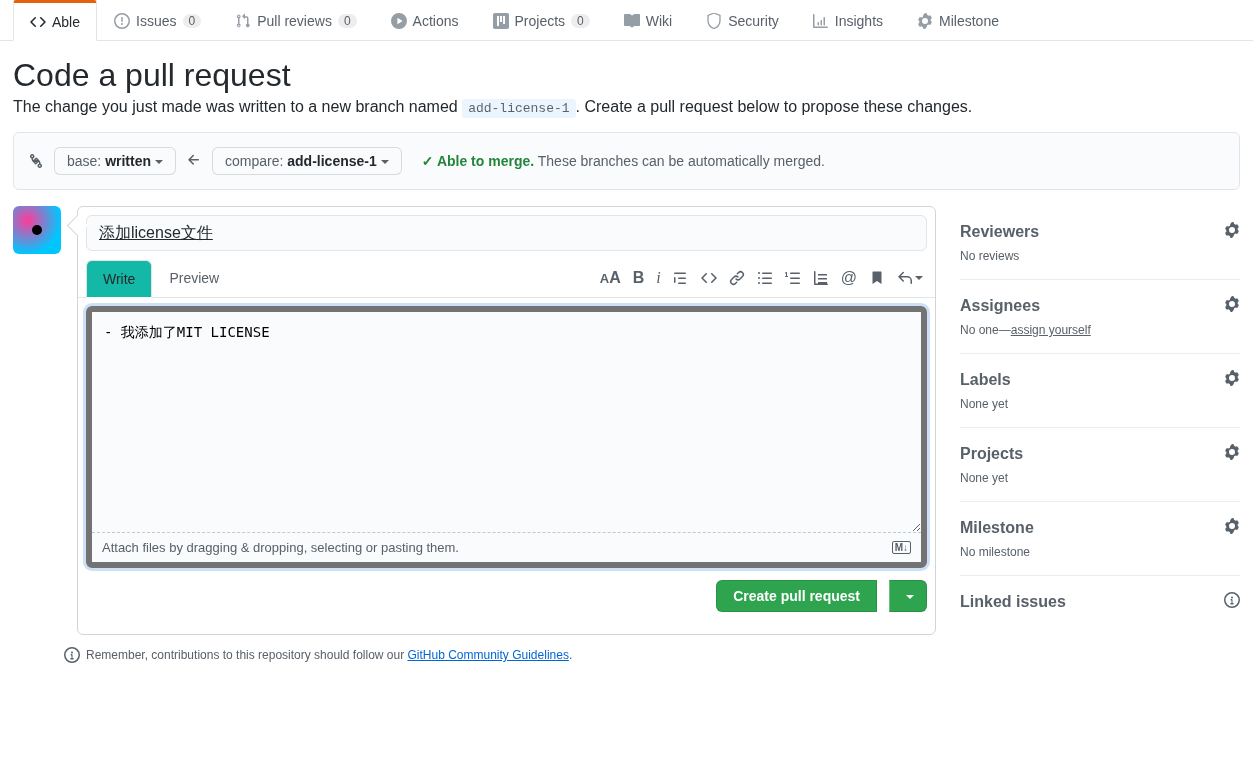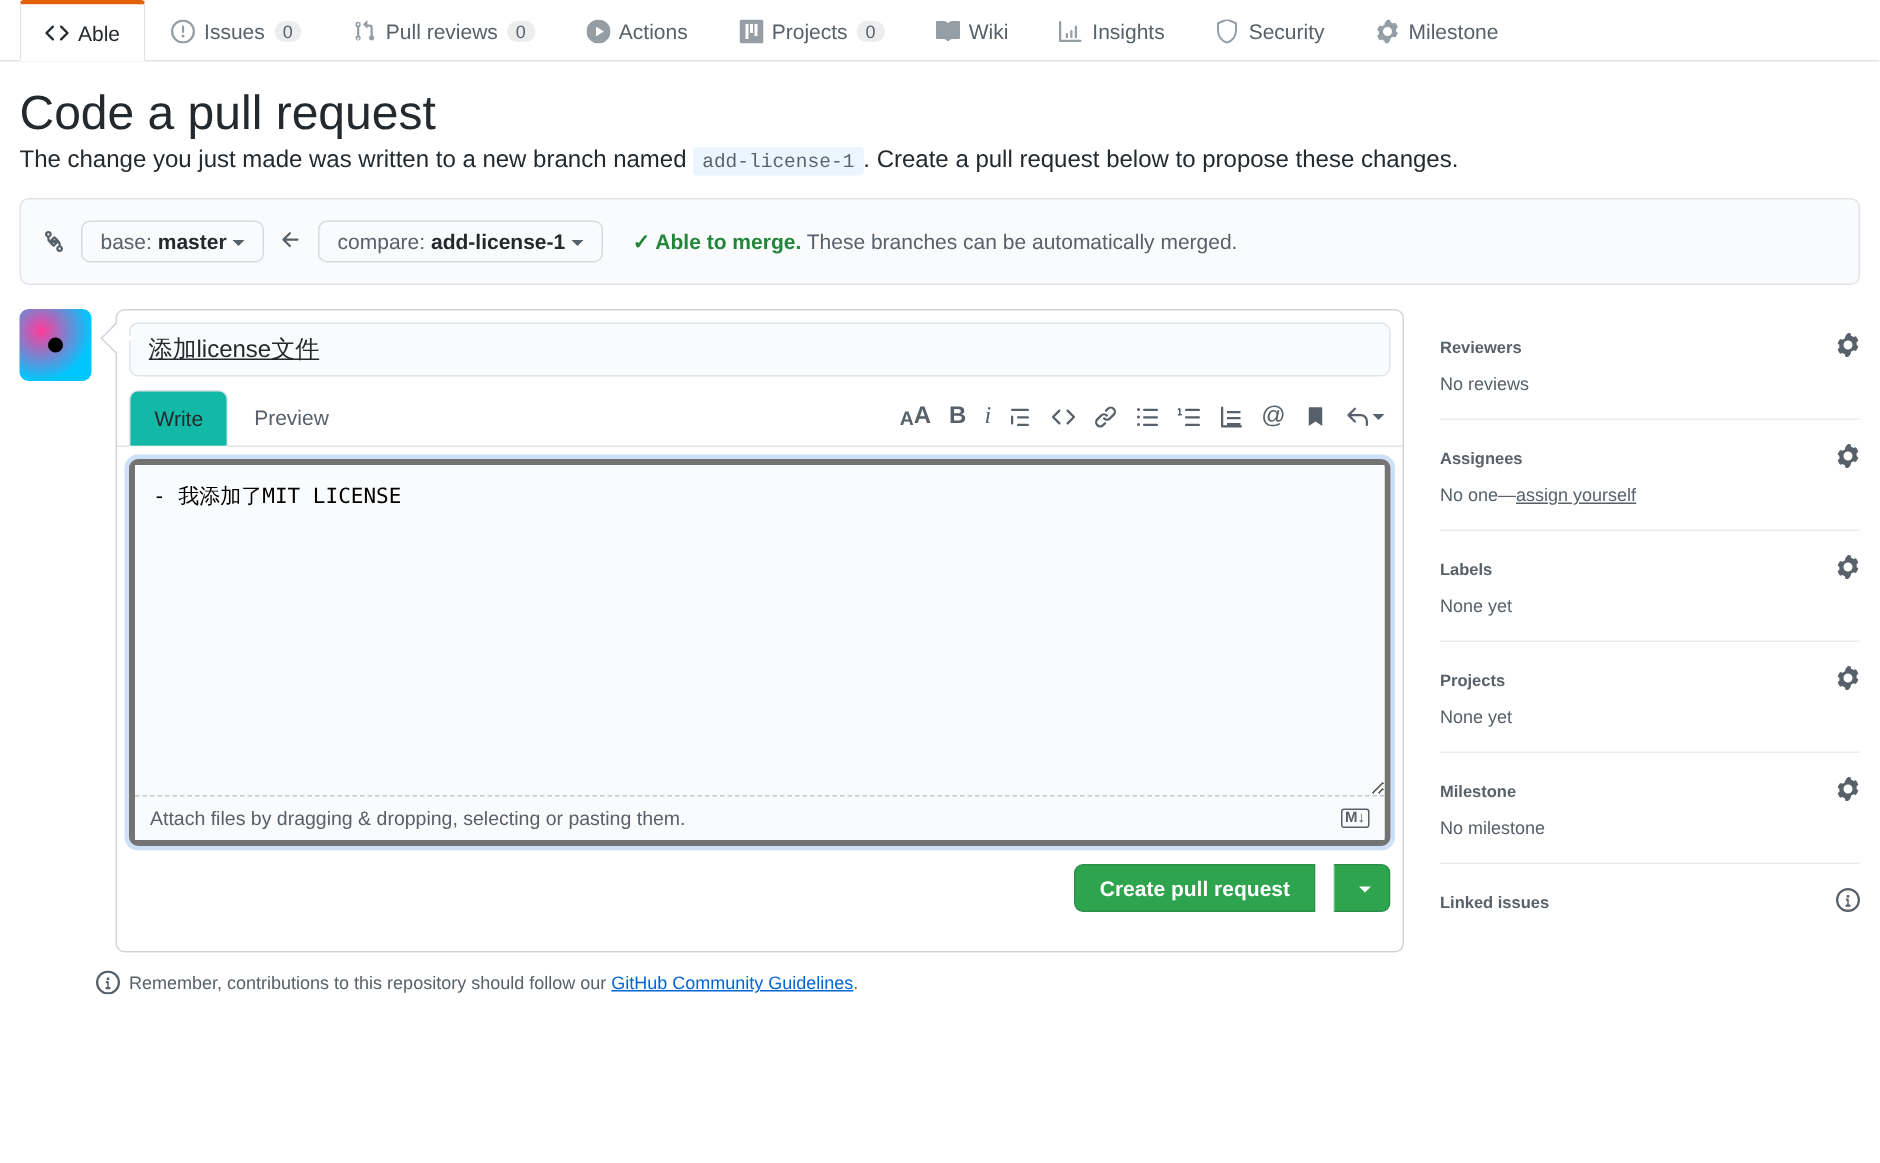--- a/index.html
+++ b/index.html
@@ -37,36 +37,36 @@
 .form-box { flex: 1; border: 1px solid #d1d5da; border-radius: 6px; padding: 8px; position: relative; }
 .form-box::before { content: ""; position: absolute; left: -8px; top: 11px; width: 14px; height: 14px; background: #fff; border-left: 1px solid #d1d5da; border-bottom: 1px solid #d1d5da; transform: rotate(45deg); }
 .title-input { width: 100%; padding: 8px 12px; font-size: 16px; border: 1px solid #e1e4e8; border-radius: 6px; background: #fafbfc; color: #24292e; text-decoration: underline; }
 .editor-tabs { display: flex; align-items: center; margin: 8px -8px 0; padding: 0 8px; border-bottom: 1px solid #e1e4e8; }
 .etab { padding: 10px 16px; border: 1px solid transparent; color: #586069; cursor: pointer; font-size: 14px; }
 .etab.selected { border: 1px solid #e1e4e8; border-bottom-color: #fff; border-radius: 6px 6px 0 0; margin-bottom: -1px; background: #14b8a6; color: #24292e; }
 .toolbar { margin-left: auto; display: flex; gap: 12px; color: #586069; padding-right: 4px; }
 .toolbar .grp { display: flex; gap: 12px; }
 .toolbar .tbtn { cursor: pointer; display: flex; align-items: center; }
 .toolbar svg { fill: #586069; }
-.body-wrap { margin: 8px 0 0; border: 4px solid #737373; border-radius: 6px; box-shadow: 0 0 0 3px rgba(3,102,214,0.2); }
+.body-wrap { margin: 8px 0 0; border: 6px solid #737373; border-radius: 6px; box-shadow: 0 0 0 3px rgba(3,102,214,0.2); }
 .body-textarea { width: 100%; min-height: 220px; padding: 12px; font-size: 14px; border: none; outline: none; resize: vertical; display: block; background: #fafbfc; }
 .attach-bar { padding: 7px 10px; border-top: 1px dashed #c3c8cf; color: #586069; font-size: 13px; display: flex; justify-content: space-between; align-items: center; background: #fafbfc; }
 .md-badge { font-size: 10px; font-weight: bold; border: 1px solid #586069; border-radius: 2px; padding: 0 2px; }
 .actions { display: flex; justify-content: flex-end; margin-top: 12px; gap: 12px; }
 .btn-primary { background: #2ea44f; color: #fff; border: 1px solid rgba(27,31,35,0.15); padding: 7px 16px; font-size: 14px; font-weight: 600; border-radius: 6px 0 0 6px; cursor: pointer; }
 .btn-drop { background: #2ea44f; color: #fff; border: 1px solid rgba(27,31,35,0.15); border-left: 1px solid rgba(255,255,255,0.3); padding: 7px 12px; border-radius: 0 6px 6px 0; cursor: pointer; }
 .btn-drop .caret { border-top-color: #fff; }
 .hint { color: #586069; font-size: 12px; margin-top: 12px; margin-left: 64px; display: flex; align-items: center; gap: 6px; }
 .hint a { color: #0366d6; }
 
 
 .sidebar { width: 280px; }
 .side-sec { border-bottom: 1px solid #eaecef; padding: 16px 0; }
 .side-sec .hd { display: flex; justify-content: space-between; align-items: center; margin-bottom: 8px; }
-.side-sec .hd h3 { font-size: 11px; font-weight: 600; color: #586069; }
+.side-sec .hd h3 { font-size: 16px; font-weight: 600; color: #586069; }
 .gear { color: #586069; cursor: pointer; }
 .gear svg { fill: #586069; }
 .side-sec .val { font-size: 12px; color: #586069; }
 .side-sec .val a { color: #586069; }
 </style>
 </head>
 <body>
 
 <div class="container">
 
@@ -105,50 +105,50 @@
     <span class="counter">0</span>
   </div>
   <div class="tab">
     <svg class="icn" width="16" height="16" viewBox="0 0 16 16">
           <path d="M0 1.75A.75.75 0 01.75 1h4.253c1.227 0 2.317.59 3 1.501A3.744 3.744 0 0111.006 1h4.245a.75.75 0 01.75.75v10.5a.75.75 0 01-.75.75h-4.507a2.25 2.25 0 00-1.591.659l-.622.621a.75.75 0 01-1.06 0l-.622-.621A2.25 2.25 0 005.258 13H.75a.75.75 0 01-.75-.75V1.75z"></path>
         </svg>
     <span>Wiki</span>
   </div>
   <div class="tab">
     <svg class="icn" width="16" height="16" viewBox="0 0 16 16">
+          <path d="M8 0l6 2.5v4.7c0 4-2.5 7.1-6 8.3-3.5-1.2-6-4.3-6-8.3V2.5L8 0z" fill="none" stroke="#959da5" stroke-width="1.3"></path>
+        </svg>
+    <span>Security</span>
+  </div>
+  <div class="tab">
+    <svg class="icn" width="16" height="16" viewBox="0 0 16 16">
           <path d="M1.5 1.75a.75.75 0 00-1.5 0v12.5c0 .414.336.75.75.75h13.5a.75.75 0 000-1.5H1.5V1.75zm9 3a.75.75 0 011.5 0v7a.75.75 0 01-1.5 0v-7zm-3 3a.75.75 0 011.5 0v4a.75.75 0 01-1.5 0v-4zm-3 2a.75.75 0 011.5 0v2a.75.75 0 01-1.5 0v-2z"></path>
         </svg>
     <span>Insights</span>
-  </div>
-  <div class="tab">
-    <svg class="icn" width="16" height="16" viewBox="0 0 16 16">
-          <path d="M8 0l6 2.5v4.7c0 4-2.5 7.1-6 8.3-3.5-1.2-6-4.3-6-8.3V2.5L8 0z" fill="none" stroke="#959da5" stroke-width="1.3"></path>
-        </svg>
-    <span>Security</span>
   </div>
   <div class="tab">
     <svg class="icn" width="16" height="16" viewBox="0 0 16 16">
           <path d="M8 0a8.2 8.2 0 011.7.18l.4 1.6a6.5 6.5 0 011.5.87l1.6-.5a8.2 8.2 0 011.7 2.94l-1.2 1.1a6.6 6.6 0 010 1.74l1.2 1.1a8.2 8.2 0 01-1.7 2.94l-1.6-.5a6.5 6.5 0 01-1.5.87l-.4 1.6A8.2 8.2 0 018 16a8.2 8.2 0 01-1.7-.18l-.4-1.6a6.5 6.5 0 01-1.5-.87l-1.6.5a8.2 8.2 0 01-1.7-2.94l1.2-1.1a6.6 6.6 0 010-1.74l-1.2-1.1a8.2 8.2 0 011.7-2.94l1.6.5a6.5 6.5 0 011.5-.87l.4-1.6A8.2 8.2 0 018 0zm0 5a3 3 0 100 6 3 3 0 000-6z"></path>
         </svg>
     <span>Milestone</span>
   </div>
 </nav>
 
 <div class="page-header">
   <h1>Code a pull request</h1>
   <p>
     <span>The change you just made was written to a new branch named </span><span class="branchname">add-license-1</span><span>. Create a pull request below to propose these changes.</span>
   </p>
 </div>
 
 <div class="compare-bar">
   <svg width="16" height="16" viewBox="0 0 16 16" fill="#586069">
         <path d="M5 3.25a.75.75 0 11-1.5 0 .75.75 0 011.5 0zm0 2.122a2.25 2.25 0 10-1.5 0v.878A2.25 2.25 0 005.75 8.5h3.19l-1.22 1.22a.75.75 0 101.06 1.06l2.5-2.5a.75.75 0 000-1.06l-2.5-2.5a.75.75 0 10-1.06 1.06L8.94 7H5.75a.75.75 0 01-.75-.75v-.878zM11 12.75a.75.75 0 111.5 0 .75.75 0 01-1.5 0zm1.5-2.122V9.75A2.25 2.25 0 0010.25 7.5H7.06l1.22-1.22a.75.75 0 00-1.06-1.06l-2.5 2.5a.75.75 0 000 1.06l2.5 2.5a.75.75 0 101.06-1.06L7.06 9h3.19a.75.75 0 01.75.75v.878a2.25 2.25 0 101.5 0z"></path>
       </svg>
-  <button class="branch-btn"><span>base: </span><strong>master</strong><span class="caret"></span></button>
+  <button class="branch-btn"><span>base: </span><strong>written</strong><span class="caret"></span></button>
   <span class="arrow-left"><svg width="16" height="16" viewBox="0 0 16 16" fill="#586069">
           <path d="M7.78 12.53a.75.75 0 01-1.06 0L2.47 8.28a.75.75 0 010-1.06l4.25-4.25a.75.75 0 011.06 1.06L4.81 7h7.44a.75.75 0 010 1.5H4.81l2.97 2.97a.75.75 0 010 1.06z"></path>
         </svg></span>
   <button class="branch-btn"><span>compare: </span><strong>add-license-1</strong><span class="caret"></span></button>
   <span style="margin-left:10px;">
     <span class="merge-ok"><span>✓</span> <span>Able to merge.</span></span>
     <span class="merge-txt">These branches can be automatically merged.</span>
   </span>
 </div>
 

